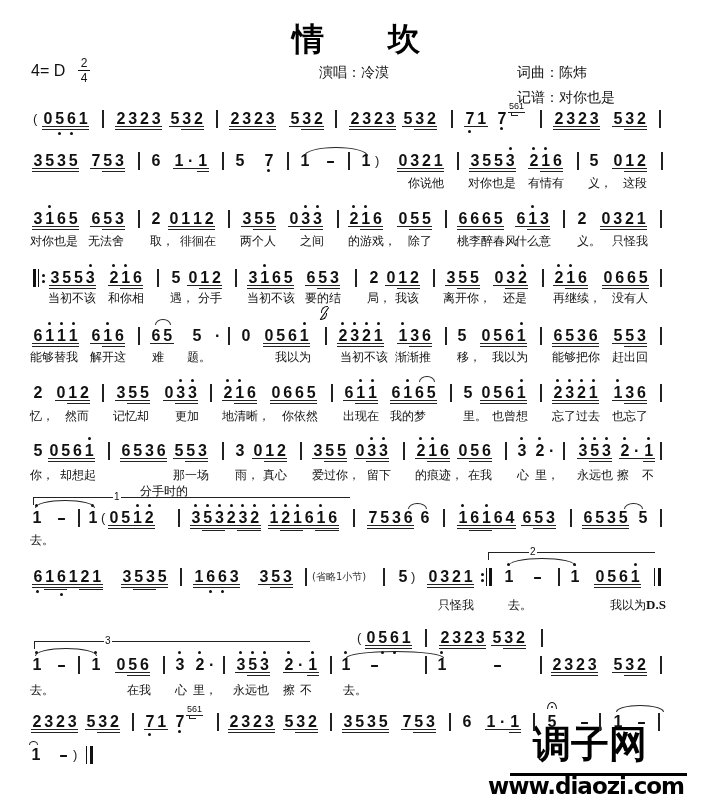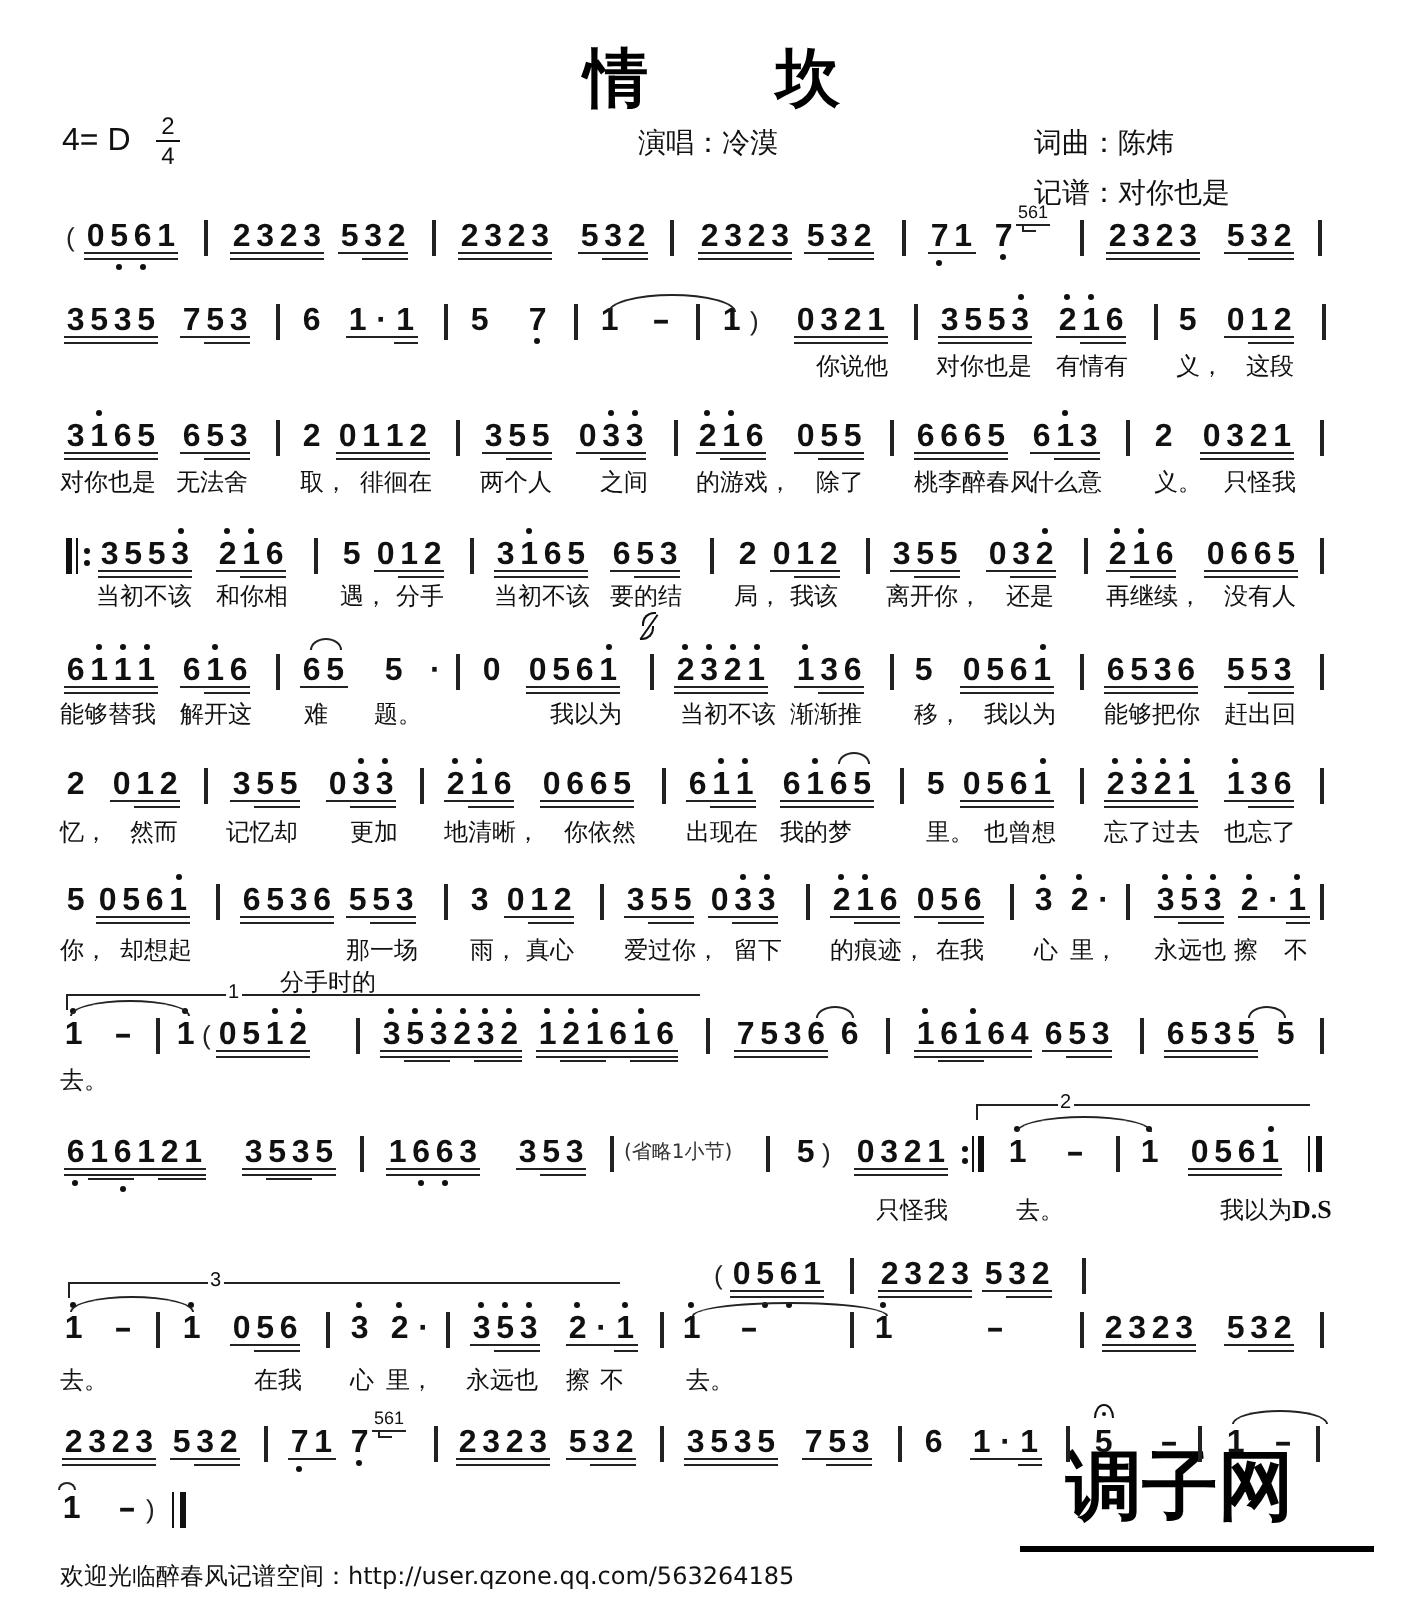--- a/index.html
+++ b/index.html
@@ -56,24 +56,24 @@
   <span class="timesig">
     <span class="num">2</span>
     <span class="den">4</span>
   </span>
   <span class="hdr" style="left:319px;top:63px;">演唱：冷漠</span>
   <span class="hdr" style="left:517px;top:63px;">词曲：陈炜</span>
   <span class="hdr" style="left:517px;top:88px;">记谱：对你也是</span>
 
   <div id="score"></div>
 
-  <span class="footer">欢迎光临醉春风记谱空间：http://user.qzone.qq.com/563264185</span>
 
   <span class="wm-cn">调子网</span>
   <span class="wm-bar"></span>
+  <span class="wm-url">www.diaozi.com</span>
 <div class="staff-row" style="top: 111px;">
       <span class="sym" style="left: 33px;">(</span>
       <div class="grp" style="left: 42px;">
         <span class="cell" style="width: 11.75px;">
           <span class="ch">0</span>
           <span class="ul" style="top: 15px;"></span>
           <span class="ul" style="top: 17.5px;"></span>
         </span>
         <span class="cell" style="width: 11.75px;">
           <span class="ch">5</span>

